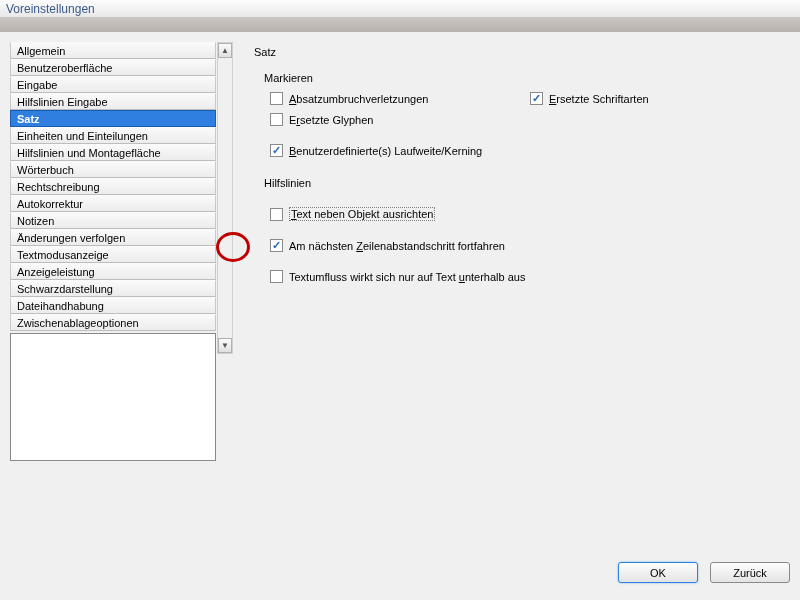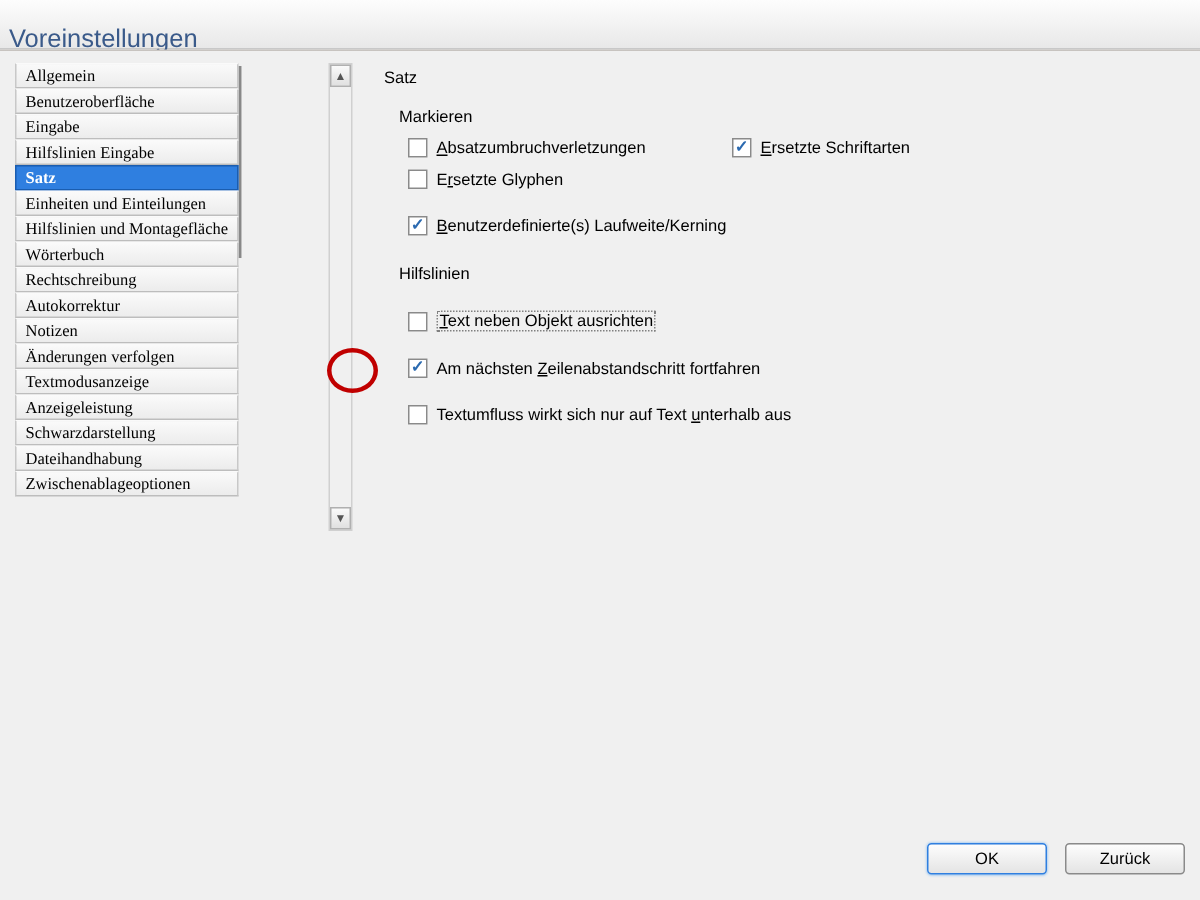--- a/index.html
+++ b/index.html
@@ -8,45 +8,44 @@
   font-size: 11px;
   background: #f0f0f0;
   width: 800px;
   height: 600px;
   overflow: hidden;
   position: relative;
 }
 .titlebar {
   background: linear-gradient(#fdfdfd, #e8e8e8);
   height: 18px;
-  padding: 16px 6px;
+  padding: 2px 6px;
   border-bottom: 1px solid #c8c8c8;
   color: #3a5a8a;
-  font-size: 17px;
+  font-size: 12px;
 }
 .blurbar {
   height: 14px;
   background: linear-gradient(#c8c4c0, #b8b2ae);
   filter: blur(0.3px);
 }
 .content {
   position: absolute;
   top: 34px;
   left: 0;
   right: 0;
   bottom: 40px;
   background: #f0f0f0;
   display: flex;
   padding: 8px 10px 0 10px;
 }
 .sidebar {
   width: 208px;
   display: flex;
-  flex-direction: row;
-  font-family: Liberation Serif, serif;
+  flex-direction: column;
 }
 .sidebar-list {
   flex: 0 0 auto;
 }
 .sidebar-item {
   background: linear-gradient(#fafafa, #ececec);
   border: 1px solid #c8c8c8;
   border-top: 1px solid #fafafa;
   border-bottom: 1px solid #bdbdbd;
   padding: 2px 6px;
@@ -82,21 +81,21 @@
 .group-title {
   font-size: 11px;
   margin-bottom: 8px;
 }
 .check-row {
   display: flex;
   margin-bottom: 8px;
   margin-left: 6px;
 }
 .check-col {
-  width: 216px;
+  width: 260px;
   display: flex;
   align-items: center;
 }
 .check-col.single { width: auto; margin-top: 10px; }
 .cb {
   width: 13px;
   height: 13px;
   border: 1px solid #8a8a8a;
   background: #fff;
   margin-right: 6px;

